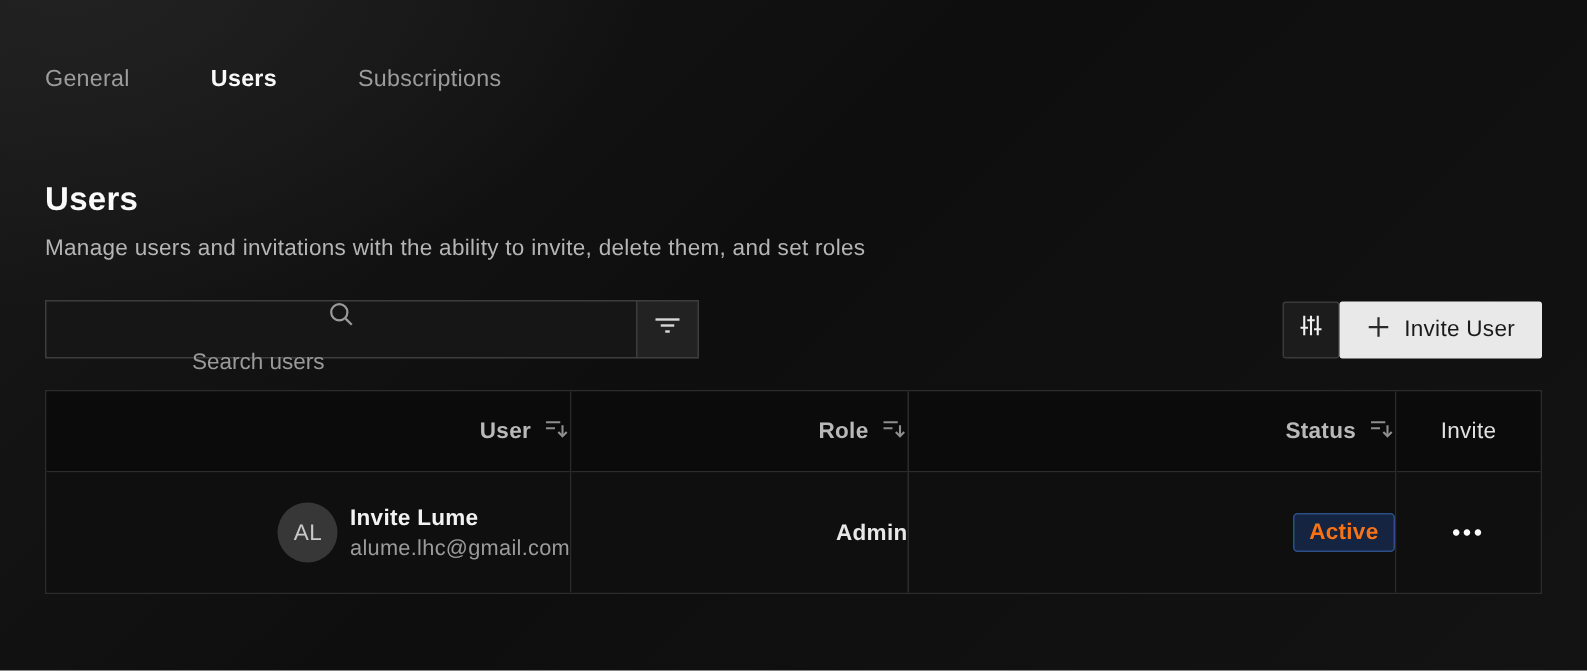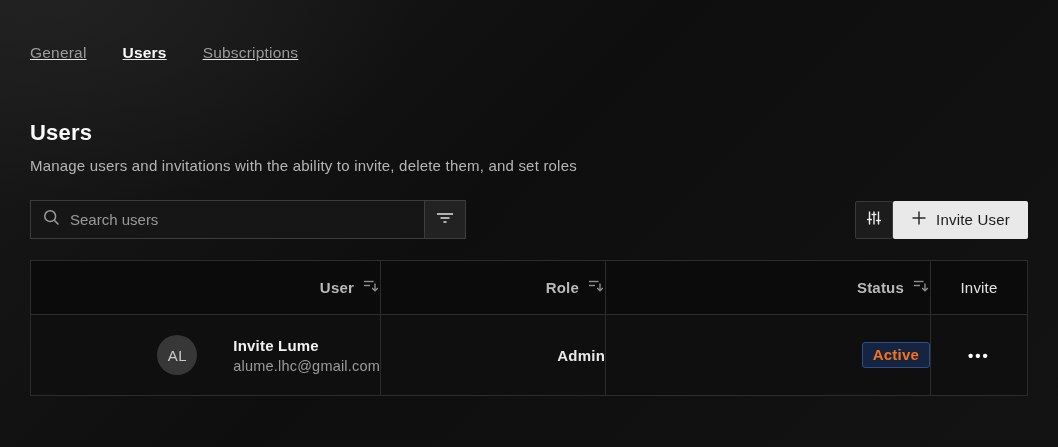--- a/index.html
+++ b/index.html
@@ -8,34 +8,34 @@
     font-family:"Liberation Sans", sans-serif;
     background:
       radial-gradient(ellipse 700px 420px at 4% -4%, #222222 0%, rgba(20,20,20,0) 55%),
       linear-gradient(135deg, #181818 0%, #0e0e0e 45%, #131313 100%);
     color:#e8e8e8;
     position:relative;
   }
   .page { padding:0 30px; }
 
   
-  .tabs { display:flex; gap:36px; padding-top:44px;text-decoration:underline; }
+  .tabs { display:flex; gap:54px; padding-top:44px; }
   .tab { font-size:15.5px; color:#9c9c9c; cursor:pointer; letter-spacing:.2px; }
   .tab.active { color:#fafafa; font-weight:700; }
 
   
   .page-title { margin-top:58px; font-size:22px; font-weight:700; color:#fafafa; letter-spacing:.2px; }
   .page-subtitle { margin-top:11px; font-size:15px; color:#b5b5b5; letter-spacing:.2px; }
 
   
   .toolbar { margin-top:26px; display:flex; justify-content:space-between; align-items:center; }
   .search-group { display:flex; height:39px; }
   .search-box {
     width:395px; height:39px; display:flex; align-items:center; gap:10px;
-    background:#161616; border:1px solid #3d3d3d; padding:0 12px;
+    background:#161616; border:1px solid #3d3d3d; padding:0 12px;flex-direction:column;
   }
   .search-box input {
     flex:1; background:transparent; border:none; outline:none;
     color:#d5d5d5; font-size:15px; font-family:"Liberation Sans", sans-serif;
   }
   .search-box input::placeholder { color:#9a9a9a; }
   .filter-btn {
     width:42px; height:39px; margin-left:-1px;
     background:#222222; border:1px solid #3d3d3d;
     display:flex; align-items:center; justify-content:center; cursor:pointer;
@@ -60,21 +60,21 @@
   }
   .th, .td { display:flex; align-items:center; }
   .th { border-bottom:1px solid #2c2c2c; background:#0b0b0b; padding-left:20px; gap:9px; }
   .th .col-label { font-size:15px; font-weight:600; color:#b9b9b9; letter-spacing:.2px; }
   .th.actions-col { justify-content:center; padding-left:0; }
   .th.actions-col .col-label { color:#e2e2e2; font-weight:500; }
   .col-divider { border-right:1px solid #2c2c2c;justify-content:flex-end; }
   .td { background:#0f0f0f; padding-left:20px; }
   .td.actions-cell { justify-content:center; padding-left:0; }
 
-  .user-cell { gap:36px; }
+  .user-cell { gap:8px; }
   .avatar {
     width:40px; height:40px; border-radius:50%; background:#373737;
     display:flex; align-items:center; justify-content:center;
     color:#c9c9c9; font-size:15px; letter-spacing:.3px; flex:none;
   }
   .user-name { font-size:15px; font-weight:700; color:#f2f2f2; letter-spacing:.2px; }
   .user-email { margin-top:4px; font-size:14.5px; color:#9b9b9b; letter-spacing:.2px; }
   .role-text { font-size:15px; font-weight:600; color:#e8e8e8; letter-spacing:.2px; }
 
   .status-badge {

